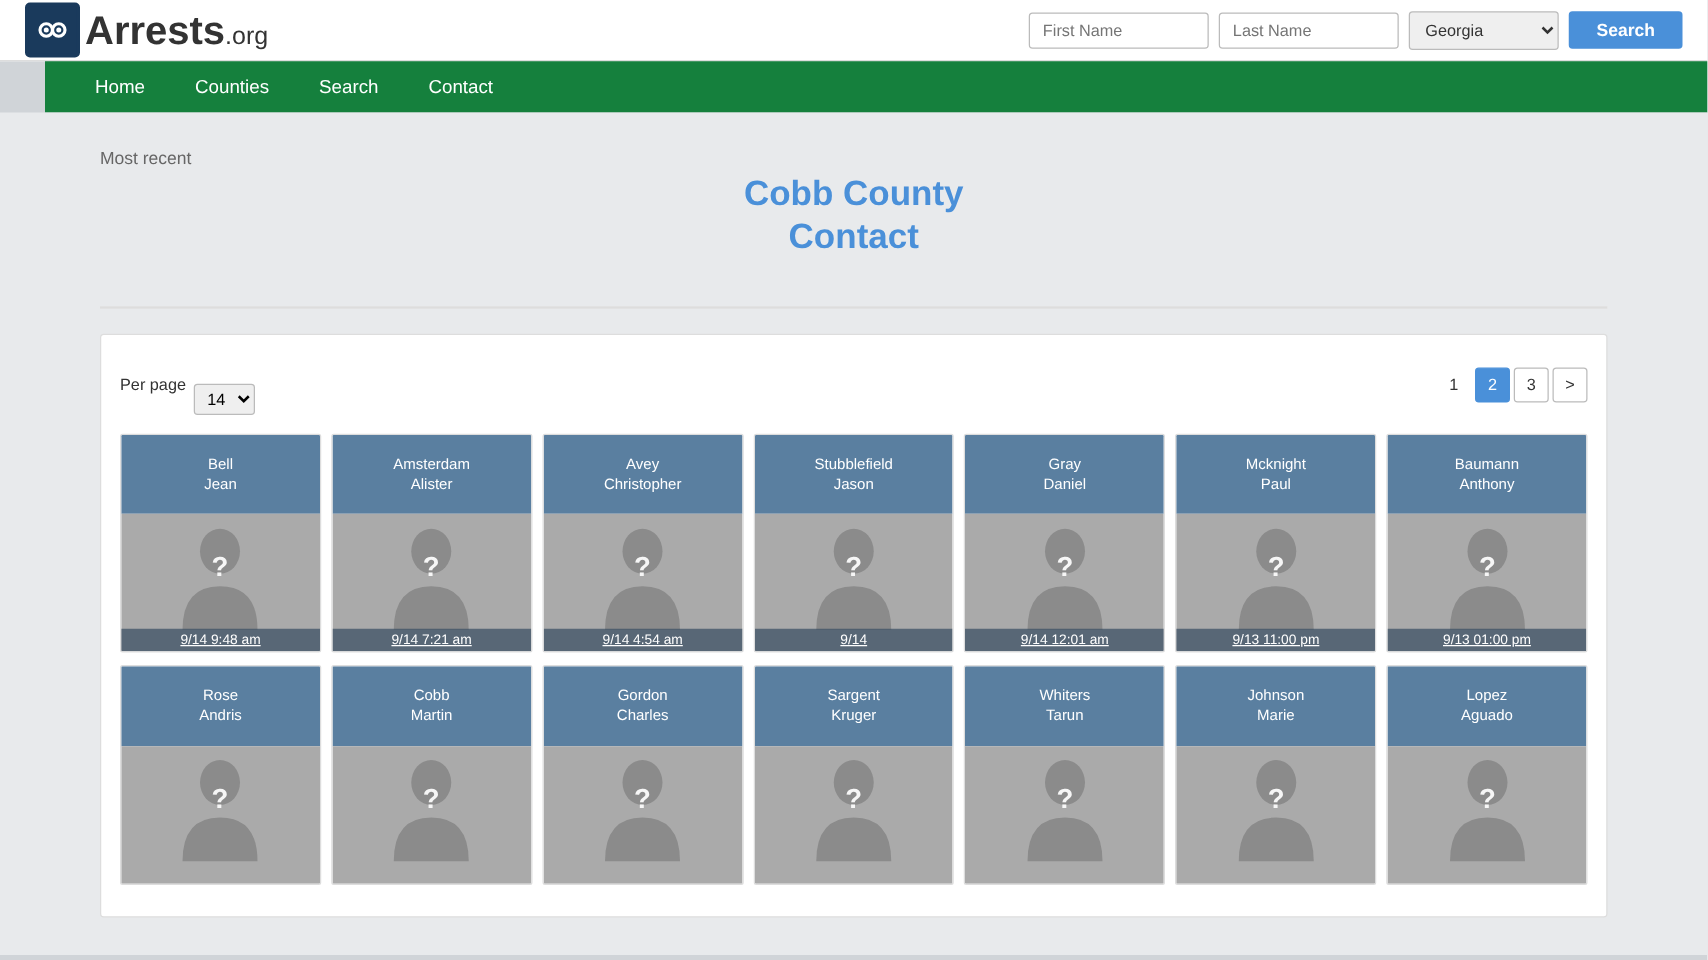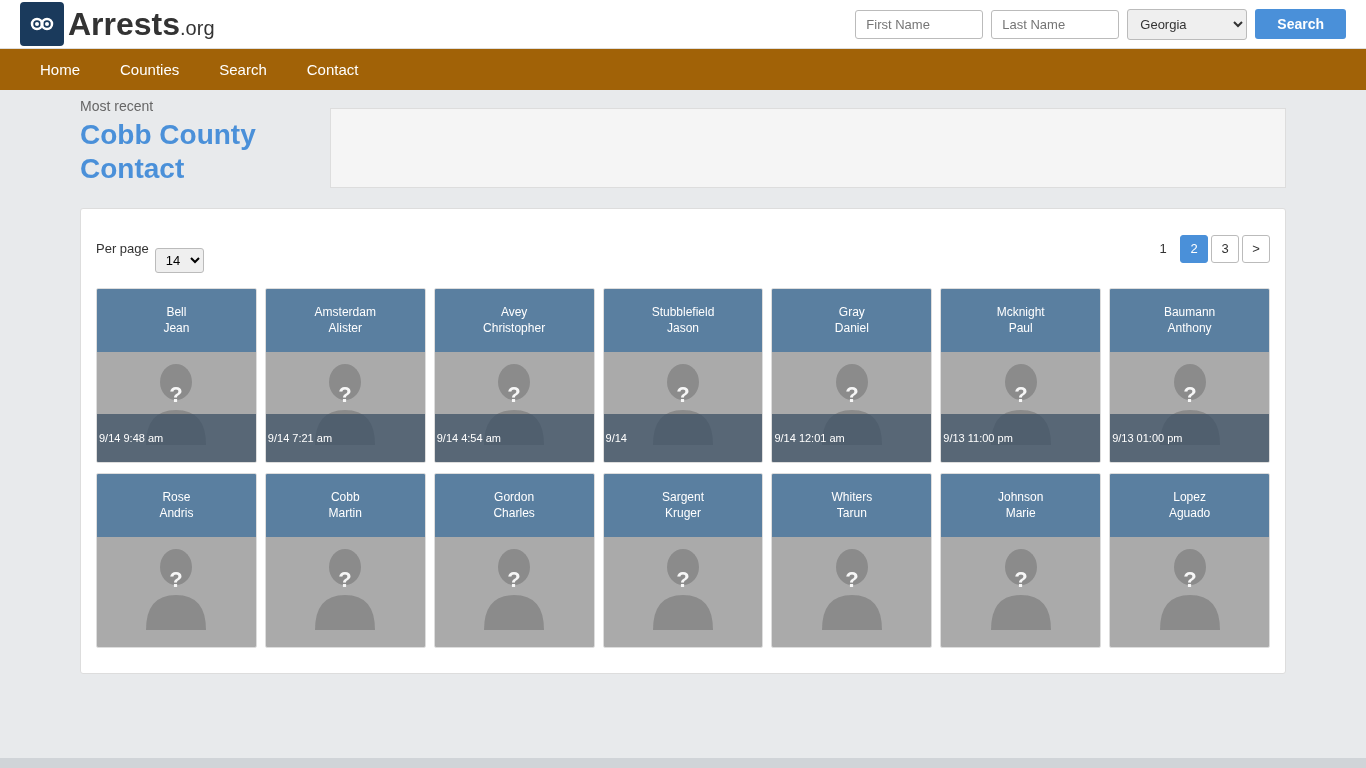--- a/index.html
+++ b/index.html
@@ -45,21 +45,21 @@
       display: flex;
       gap: 8px;
       align-items: center;
       margin-left: auto;
     }
     .search-form input {
       padding: 6px 10px;
       border: 1px solid #bbb;
       border-radius: 3px;
       font-size: 13px;
-      width: 128px;
+      width: 144px;
       color: #999;
     }
     .search-form select {
       padding: 6px 8px;
       border: 1px solid #bbb;
       border-radius: 3px;
       font-size: 13px;
       width: 120px;
       color: #333;
     }
@@ -69,58 +69,61 @@
       color: white;
       border: none;
       border-radius: 3px;
       font-size: 14px;
       font-weight: bold;
       cursor: pointer;
     }
 
     
     .navbar {
-      background: #a16207;
+      background: #15803d;
       display: flex;
       padding: 0 20px;
+      margin-left: 36px;
     }
     .navbar a {
       color: white;
       text-decoration: none;
       padding: 12px 20px;
       display: block;
       font-size: 15px;
     }
 
     
     .content {
       background: #e8eaec;
       min-height: calc(768px - 100px);
       padding: 0 80px 30px;
     }
 
     
     .page-title-area {
-      padding: 8px 0 10px;
+      padding: 28px 0 10px;
       display: flex;
       gap: 30px;
+      flex-direction: column;
     }
     .title-section {
       min-width: 220px;
     }
     .most-recent-label {
       font-size: 14px;
       color: #666;
       margin-bottom: 4px;
     }
     .county-title {
       font-size: 28px;
       font-weight: bold;
       color: #4a90d9;
       line-height: 1.2;
+      text-align: center;
     }
     .ad-area {
       flex: 1;
       background: #f5f5f5;
       border: 1px solid #ddd;
       height: 80px;
       margin-top: 10px;
     }
 
     
@@ -228,22 +231,24 @@
       height: 95px;
       opacity: 0.9;
     }
     .date-badge {
       position: absolute;
       bottom: 0;
       left: 0;
       right: 0;
       background: rgba(60,80,100,0.75);
       color: white;
+      text-align: center;
       font-size: 11px;
-      padding: 18px 2px;
+      padding: 3px 2px;
+      text-decoration: underline;
     }
   </style>
 </head>
 <body>
 
 <div class="header">
   <div class="logo-area">
     <div class="logo-icon">
 
       <svg width="30" height="30" viewBox="0 0 30 30" fill="none">

